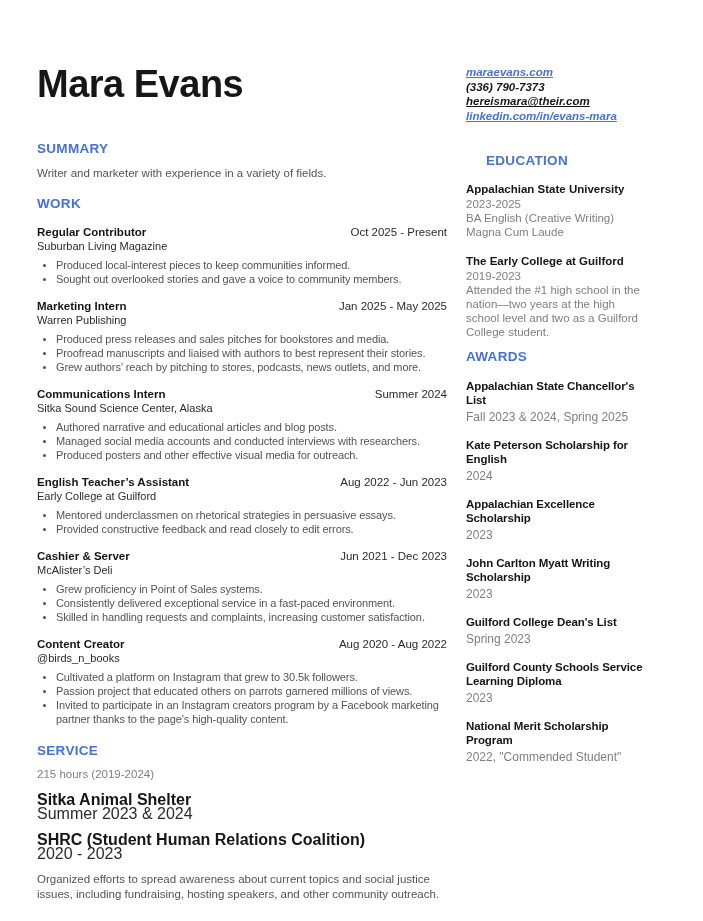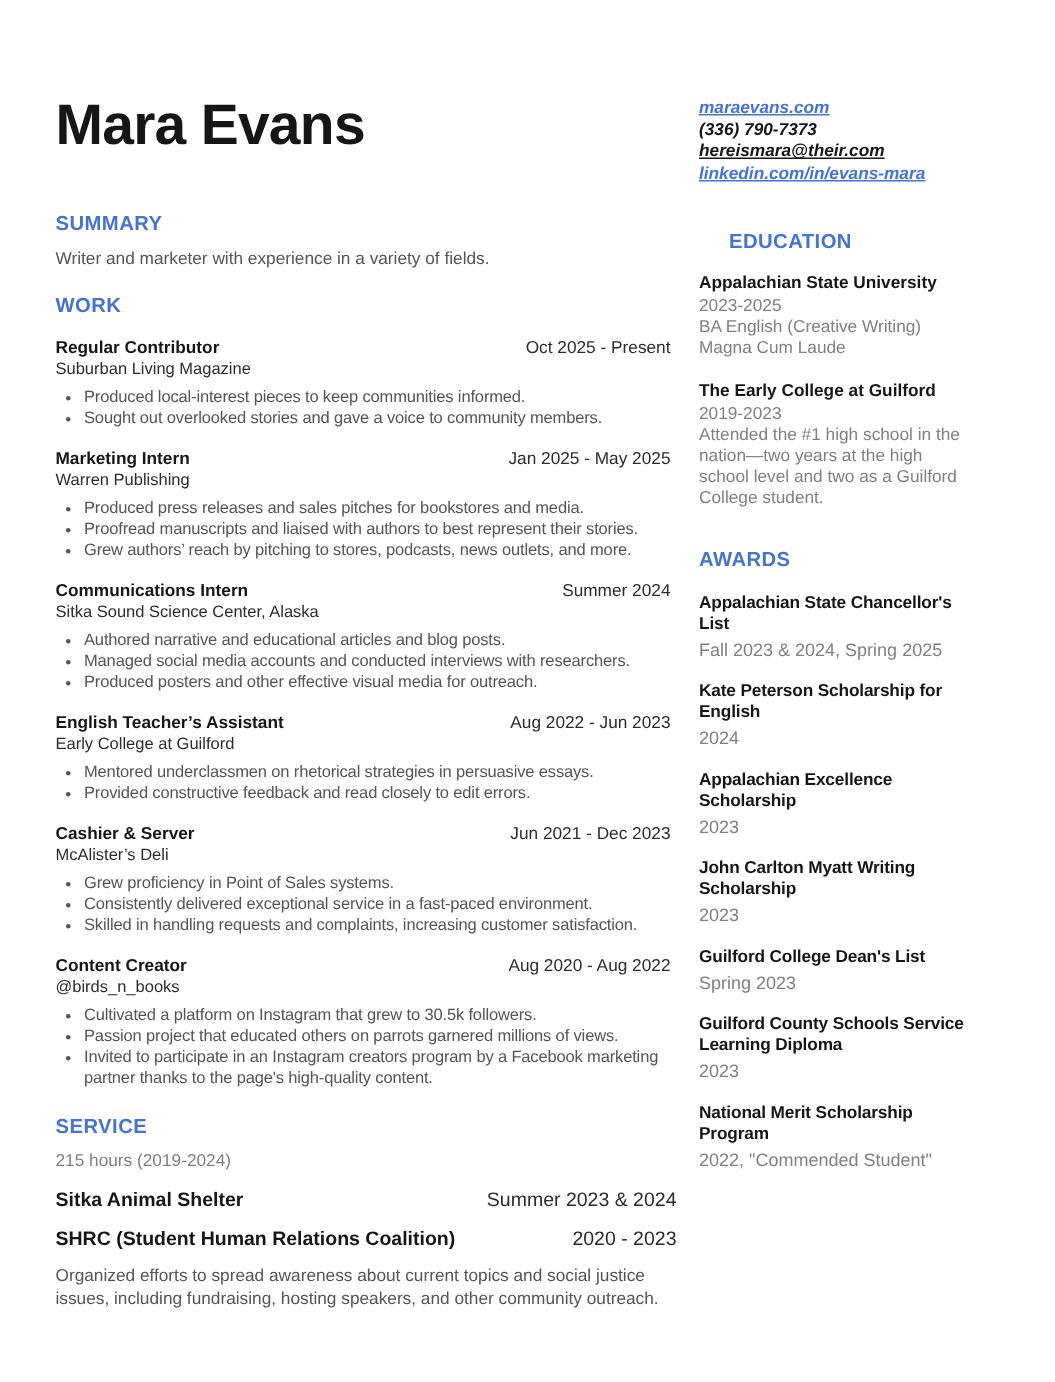--- a/index.html
+++ b/index.html
@@ -17,21 +17,21 @@
     color:#161616; letter-spacing:-0.5px;
   }
   .sec-head {
     margin:0; font-size:13.5px; line-height:16px; font-weight:bold;
     color:#4573cd; letter-spacing:0.3px;
   }
   .sum-head  { margin-top:34px; }
   .work-head { margin-top:16px; }
   .service-head { margin-top:17px; }
   .edu-head  { margin-top:29px;margin-left:20px; }
-  .awards-head { margin-top:26px; }
+  .awards-head { margin-top:10px; }
 
   .summary-text {
     margin:9px 0 0 0; font-size:11.5px; line-height:14px; color:#545454;
   }
 
   .job { margin-top:13px; }
   .job-head {
     display:flex; justify-content:space-between; align-items:baseline;
     padding-right:20px; font-size:11.5px; line-height:14px;
   }
@@ -40,21 +40,21 @@
   .job-org   { font-size:11px; line-height:14px; color:#2b2b2b; }
   .bullets {
     margin:5px 0 0 0; padding:0 0 0 19px; list-style:disc;
     font-size:11px; line-height:14px; color:#545454; letter-spacing:-0.1px;
   }
   .bullets li::marker { color:#545454; font-size:10px; }
 
   .service-sub { margin-top:8px; font-size:11.5px; line-height:14px; color:#7f7f7f; }
   .service-item {
     display:flex; justify-content:space-between; align-items:baseline;
-    padding-right:16px; margin-top:12px; font-size:13px; line-height:14px;
+    padding-right:16px; margin-top:12px; font-size:16px; line-height:14px;flex-direction:column;
   }
   .item-title { font-weight:bold; color:#161616; }
   .service-desc { margin:11px 0 0 0; font-size:11.5px; line-height:15px; color:#545454; width:424px; }
 
   .contact { margin-top:28px; font-size:11.5px; line-height:14.7px; font-style:italic; font-weight:bold; }
   .contact > span { display:block; }
   .contact-link { color:#4573cd; text-decoration:underline; cursor:pointer; }
   .contact-line { color:#161616; }
   .contact-line.underline { text-decoration:underline; }
 

